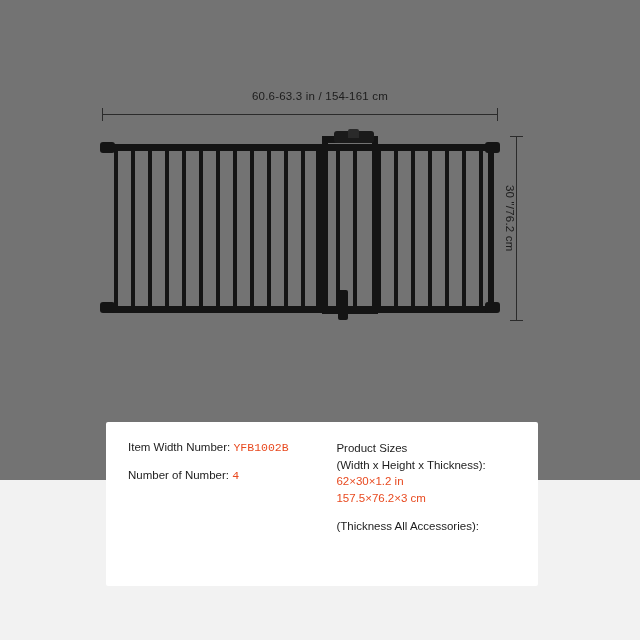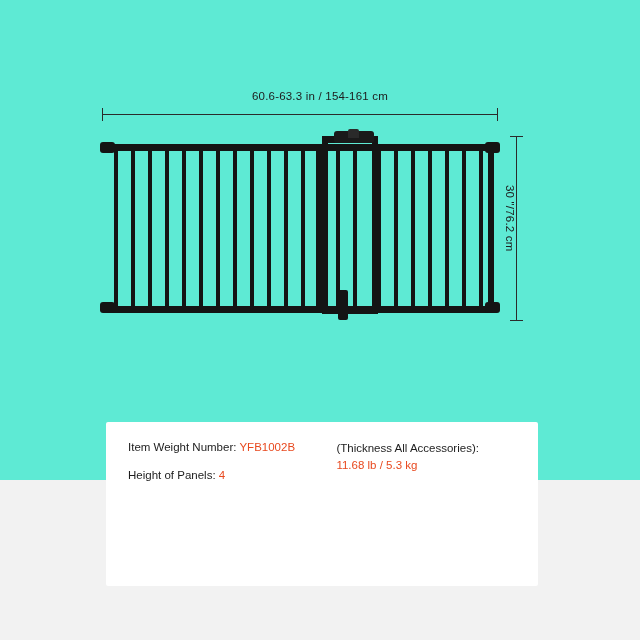--- a/index.html
+++ b/index.html
@@ -10,21 +10,21 @@
     width: 640px;
     height: 640px;
     background: #f2f2f2;
     font-family: "Liberation Sans", sans-serif;
     overflow: hidden;
   }
   .page {
     position: relative;
     width: 640px;
     height: 480px;
-    background: #5eead4;
+    background: #737373;
   }
 
   
   .top-dim-label {
     position: absolute;
     top: 90px;
     left: 0;
     width: 640px;
     text-align: center;
     font-size: 11.5px;
@@ -212,20 +212,21 @@
 
   .spec-row {
     font-size: 11.5px;
     color: #1d1d1d;
     line-height: 1.35;
     margin-bottom: 12px;
     white-space: nowrap;
   }
   .spec-val {
     color: #e8491f;
+    font-family: Liberation Mono, monospace;
   }
   .spec-block {
     font-size: 11.5px;
     color: #1d1d1d;
     line-height: 1.45;
     margin-bottom: 11px;
   }
   .spec-block .label { display: block; }
   .spec-block .sub { display: block; }
   .spec-block .val { display: block; color: #e8491f; }
@@ -296,31 +297,36 @@
       <span class="latch"></span>
       <span class="latch-knob"></span>
       <span class="foot-bar"></span>
     </div>
   </div>
 
   <div class="spec-card">
     <div class="spec-card-inner">
       <div class="spec-col left">
         <div class="spec-row">
-          <span>Item Weight Number:</span>
+          <span>Item Width Number:</span>
           <span class="spec-val">YFB1002B</span>
         </div>
         <div class="spec-row">
-          <span>Height of Panels:</span>
+          <span>Number of Number:</span>
           <span class="spec-val">4</span>
         </div>
       </div>
 
       <div class="spec-col right">
         <div class="spec-block">
+          <span class="label">Product Sizes</span>
+          <span class="sub">(Width x Height x Thickness):</span>
+          <span class="val">62×30×1.2 in</span>
+          <span class="val">157.5×76.2×3 cm</span>
+        </div>
+        <div class="spec-block">
           <span class="sub">(Thickness All Accessories):</span>
-          <span class="val">11.68 lb / 5.3 kg</span>
         </div>
       </div>
     </div>
   </div>
 
 </div>
 
 </body></html>

